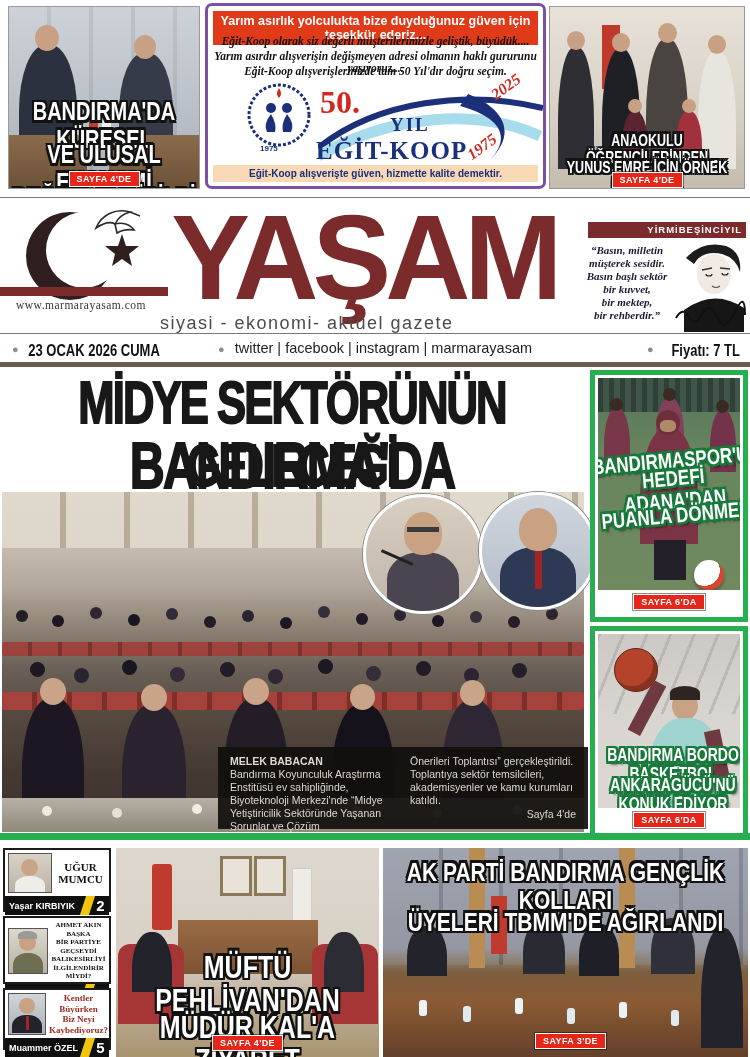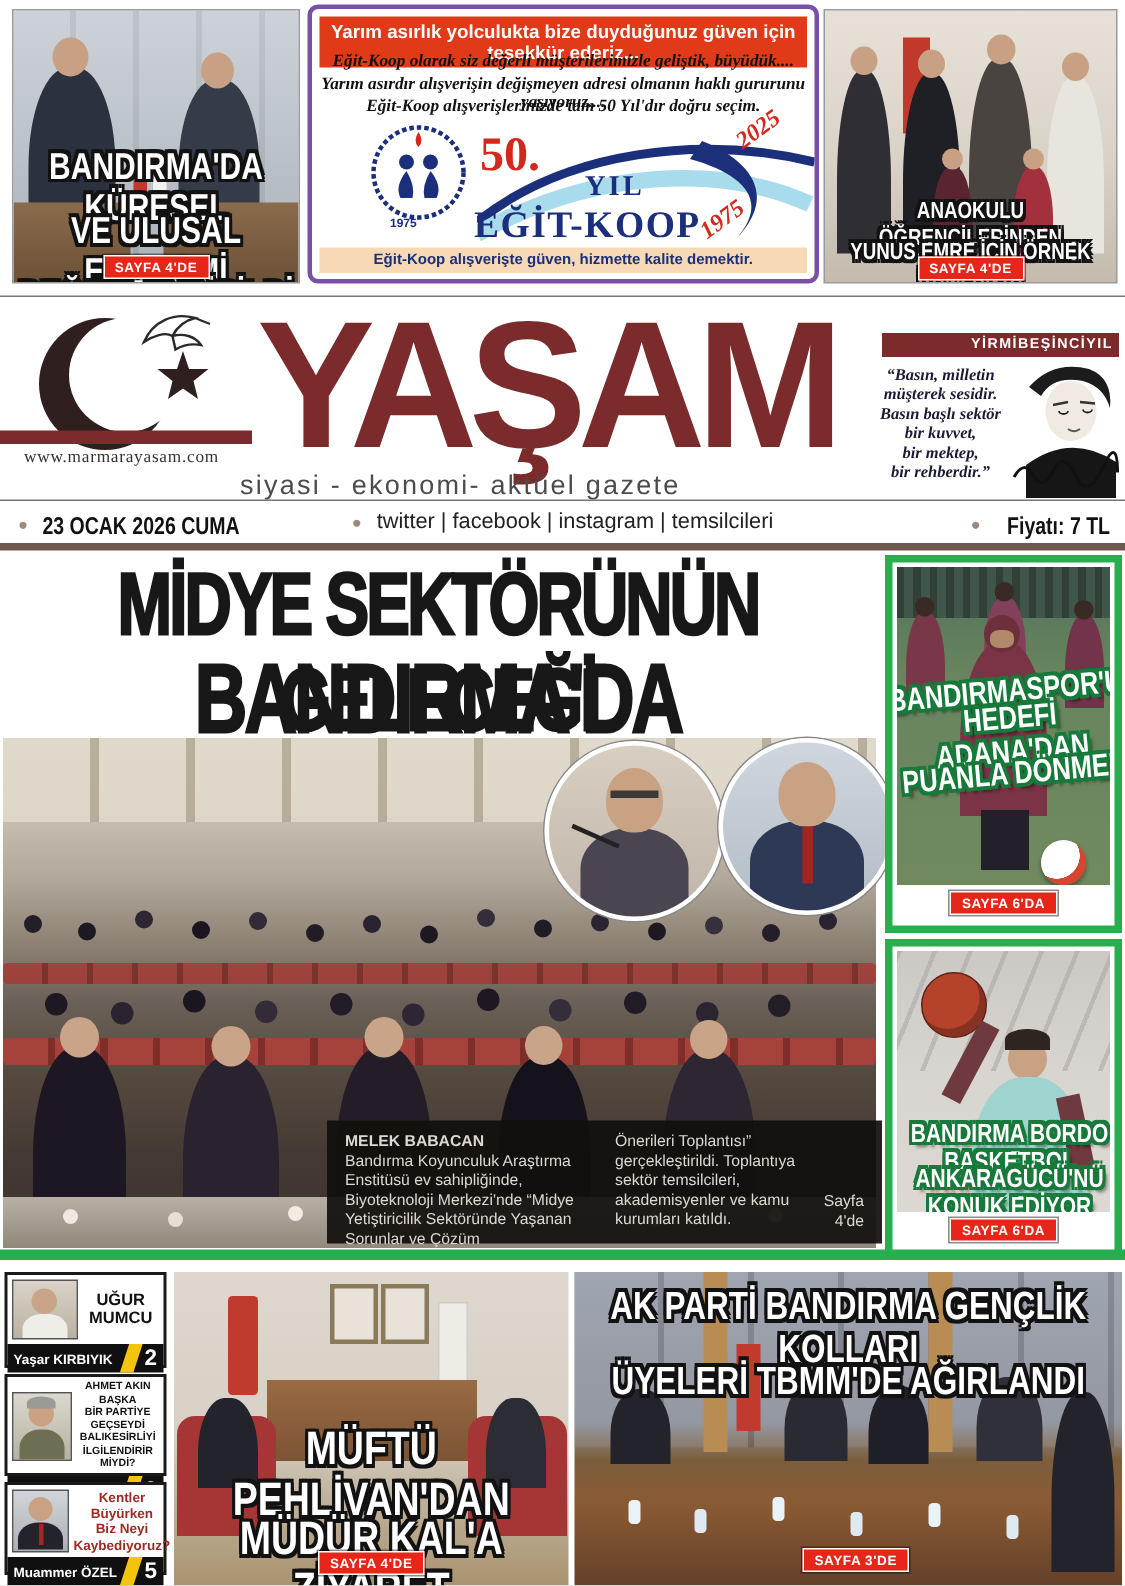--- a/index.html
+++ b/index.html
@@ -19,21 +19,21 @@
   .hl{font-weight:bold;text-align:center;line-height:1.08;}
   .hl span{display:block;}
   .figure{position:absolute;border-radius:45% 45% 8% 8%/60% 60% 0 0;}
   .head{position:absolute;border-radius:50%;}
   .namebar{height:19px;background:#101010;display:flex;align-items:center;}
   .namebar .nm{flex:1;color:#fff;font-size:9px;font-weight:bold;padding-left:4px;white-space:nowrap;}
   .slash{width:9px;height:19px;background:#f2c40c;transform:skewX(-18deg);}
   .pgnum{width:17px;text-align:center;color:#fff;font-weight:bold;font-size:15px;}
   .colbox{position:absolute;left:3px;width:108px;border:2px solid #1a1a1a;background:#fff;
           box-sizing:border-box;display:flex;flex-direction:column;}
-  .colbox .body{flex:1;display:flex;align-items:center;padding:3px;gap:3px;}
+  .colbox .body{flex:1;display:flex;align-items:center;padding:3px;gap:3px;font-family:Liberation Serif, serif;}
   .mini{position:relative;overflow:hidden;border:1px solid #555;flex-shrink:0;}
   .serifit{font-family:"Liberation Serif",serif;font-style:italic;font-weight:bold;}
 </style>
 </head>
 <body>
 
 <div class="page">
 
   <div class="photo" style="left:8px;top:6px;width:190px;height:181px;border:1px solid #9a9a9a;
               background:linear-gradient(180deg,#cdd2d8 0%,#bec4cb 45%,#aab0b8 100%);">
@@ -158,21 +158,21 @@
     <path d="M6,80 q7,-12 13,-1 t13,-3 t15,3 t18,-5 t10,3" stroke="#111" fill="none" stroke-width="2"></path>
   </svg>
   <div class="abs" style="left:0;top:333px;width:750px;height:1px;background:#777;"></div>
 
   <div class="abs" style="left:12px;top:341px;font-size:13px;font-weight:bold;color:#111;">
     <span style="color:#9a8a80;font-size:11px;">●</span>
     <span class="cond" style="margin-left:6px;">23 OCAK 2026 CUMA</span>
   </div>
   <div class="abs" style="left:0;top:340px;width:750px;text-align:center;font-size:14.5px;color:#222;">
     <span style="color:#9a8a80;font-size:11px;">●</span>
-    <span style="margin-left:6px;">twitter | facebook | instagram | temsilcileri</span>
+    <span style="margin-left:6px;">twitter | facebook | instagram | marmarayasam</span>
   </div>
   <div class="abs" style="right:10px;top:341px;font-size:13px;font-weight:bold;color:#111;">
     <span style="color:#9a8a80;font-size:11px;">●</span>
     <span class="cond" style="margin-left:14px;">Fiyatı: 7 TL</span>
   </div>
   <div class="abs" style="left:0;top:362px;width:750px;height:5px;background:#6f5a52;"></div>
 
   <div class="abs hl" style="left:0;top:372px;width:584px;font-size:45px;letter-spacing:-2px;color:#181818;">
     <span class="cond" style="transform:scale(.97,1.3);-webkit-text-stroke:1.5px #181818;">MİDYE SEKTÖRÜNÜN GELECEĞİ</span>
   </div>
@@ -228,21 +228,21 @@
     <div class="abs" style="left:47%;top:50%;width:7%;height:34%;background:#a32424;"></div>
   </div>
 
   <div class="abs" style="left:218px;top:747px;width:370px;height:82px;background:rgba(18,15,13,.93);
               color:#ddd8d0;font-size:10.5px;line-height:13px;display:flex;gap:14px;
               padding:8px 12px;box-sizing:border-box;">
     <div style="flex:1;">
       <span style="display:block;font-weight:bold;">MELEK BABACAN</span>
       <span>Bandırma Koyunculuk Araştırma Enstitüsü ev sahipliğinde, Biyoteknoloji Merkezi'nde “Midye Yetiştiricilik Sektöründe Yaşanan Sorunlar ve Çözüm</span>
     </div>
-    <div style="flex:1;display:flex;flex-direction:row;">
+    <div style="flex:1;display:flex;flex-direction:column;">
       <span>Önerileri Toplantısı” gerçekleştirildi. Toplantıya sektör temsilcileri, akademisyenler ve kamu kurumları katıldı.</span>
       <span style="text-align:right;margin-top:auto;">Sayfa 4'de</span>
     </div>
   </div>
 
   <div class="abs" style="left:590px;top:370px;width:158px;height:252px;border:5px solid #27ae4f;background:#fff;
               box-sizing:border-box;padding:3px;display:flex;flex-direction:column;">
     <div class="photo" style="position:relative;width:100%;height:212px;flex:none;
                 background:linear-gradient(180deg,#40564a 0%,#40564a 16%,#5d7a5c 16%,#68855f 34%,#70895f 100%);">
       <div class="abs" style="left:0;top:0;width:100%;height:16%;

